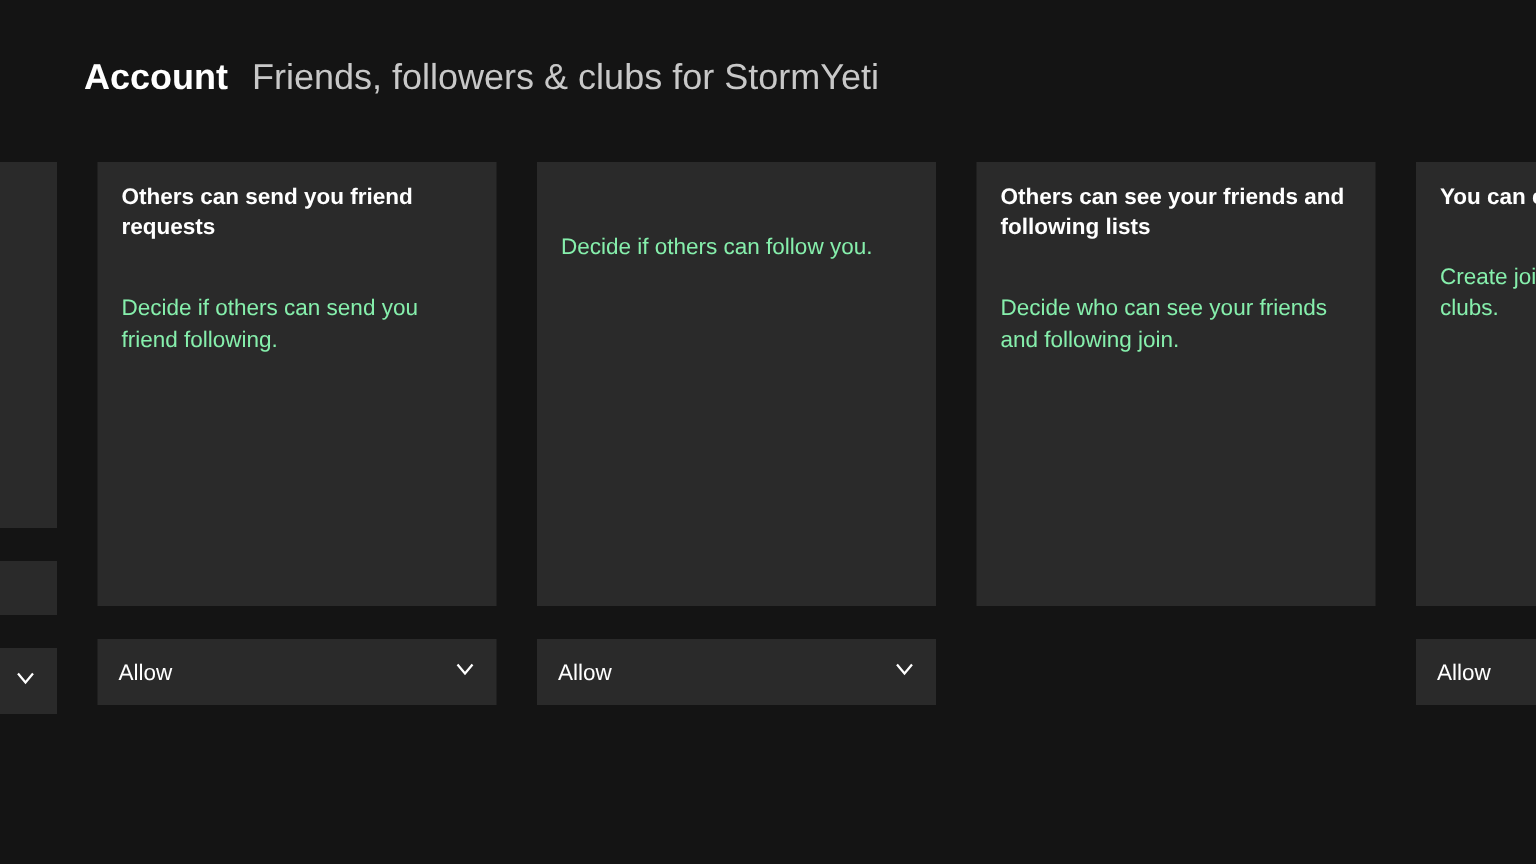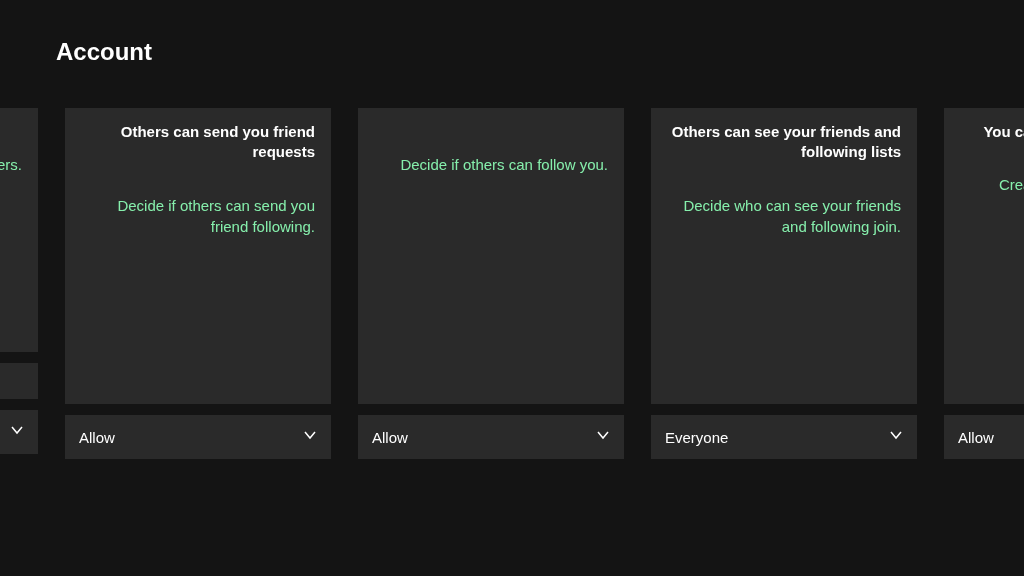--- a/index.html
+++ b/index.html
@@ -34,22 +34,21 @@
     .cards-row {
       position: absolute;
       top: 108px;
       left: -228px;
       display: flex;
       gap: 27px;
     }
     .card-col {
       display: flex;
       flex-direction: column;
-      gap: 11px;
-      text-align: right;
+      gap: 22px;
     }
     .card {
       width: 266px;
       height: 296px;
       background: #2a2a2a;
       padding: 14px 16px;
     }
     .card-partial-left {
       width: 266px;
     }
@@ -93,20 +92,21 @@
       width: 266px;
       height: 36px;
       background: #2a2a2a;
     }
   </style>
 </head>
 <body>
 
 <div class="header">
   <span class="header-account">Account</span>
+  <span class="header-title">Friends, followers &amp; clubs for StormYeti</span>
 </div>
 
 <div class="cards-row">
 
   <div class="card-col">
     <div class="card card-partial-left" style="height:244px;">
       <div class="card-title"></div>
       <div class="card-desc">ers.</div>
     </div>
     <div class="stub-block"></div>
@@ -147,28 +147,20 @@
           </svg>
       </span>
     </div>
   </div>
 
   <div class="card-col">
     <div class="card">
       <div class="card-title">Others can see your friends and following lists</div>
       <div class="card-desc">Decide who can see your friends and following join.</div>
     </div>
-    <div class="dropdown">
-      <span class="dropdown-value">Everyone</span>
-      <span class="dropdown-icon">
-        <svg viewBox="0 0 14 14">
-            <polyline points="2,4 7,10 12,4"></polyline>
-          </svg>
-      </span>
-    </div>
   </div>
 
   <div class="card-col">
     <div class="card">
       <div class="card-title">You can create and join clubs</div>
       <div class="card-desc">Create join, and participate in clubs.</div>
     </div>
     <div class="dropdown">
       <span class="dropdown-value">Allow</span>
 

